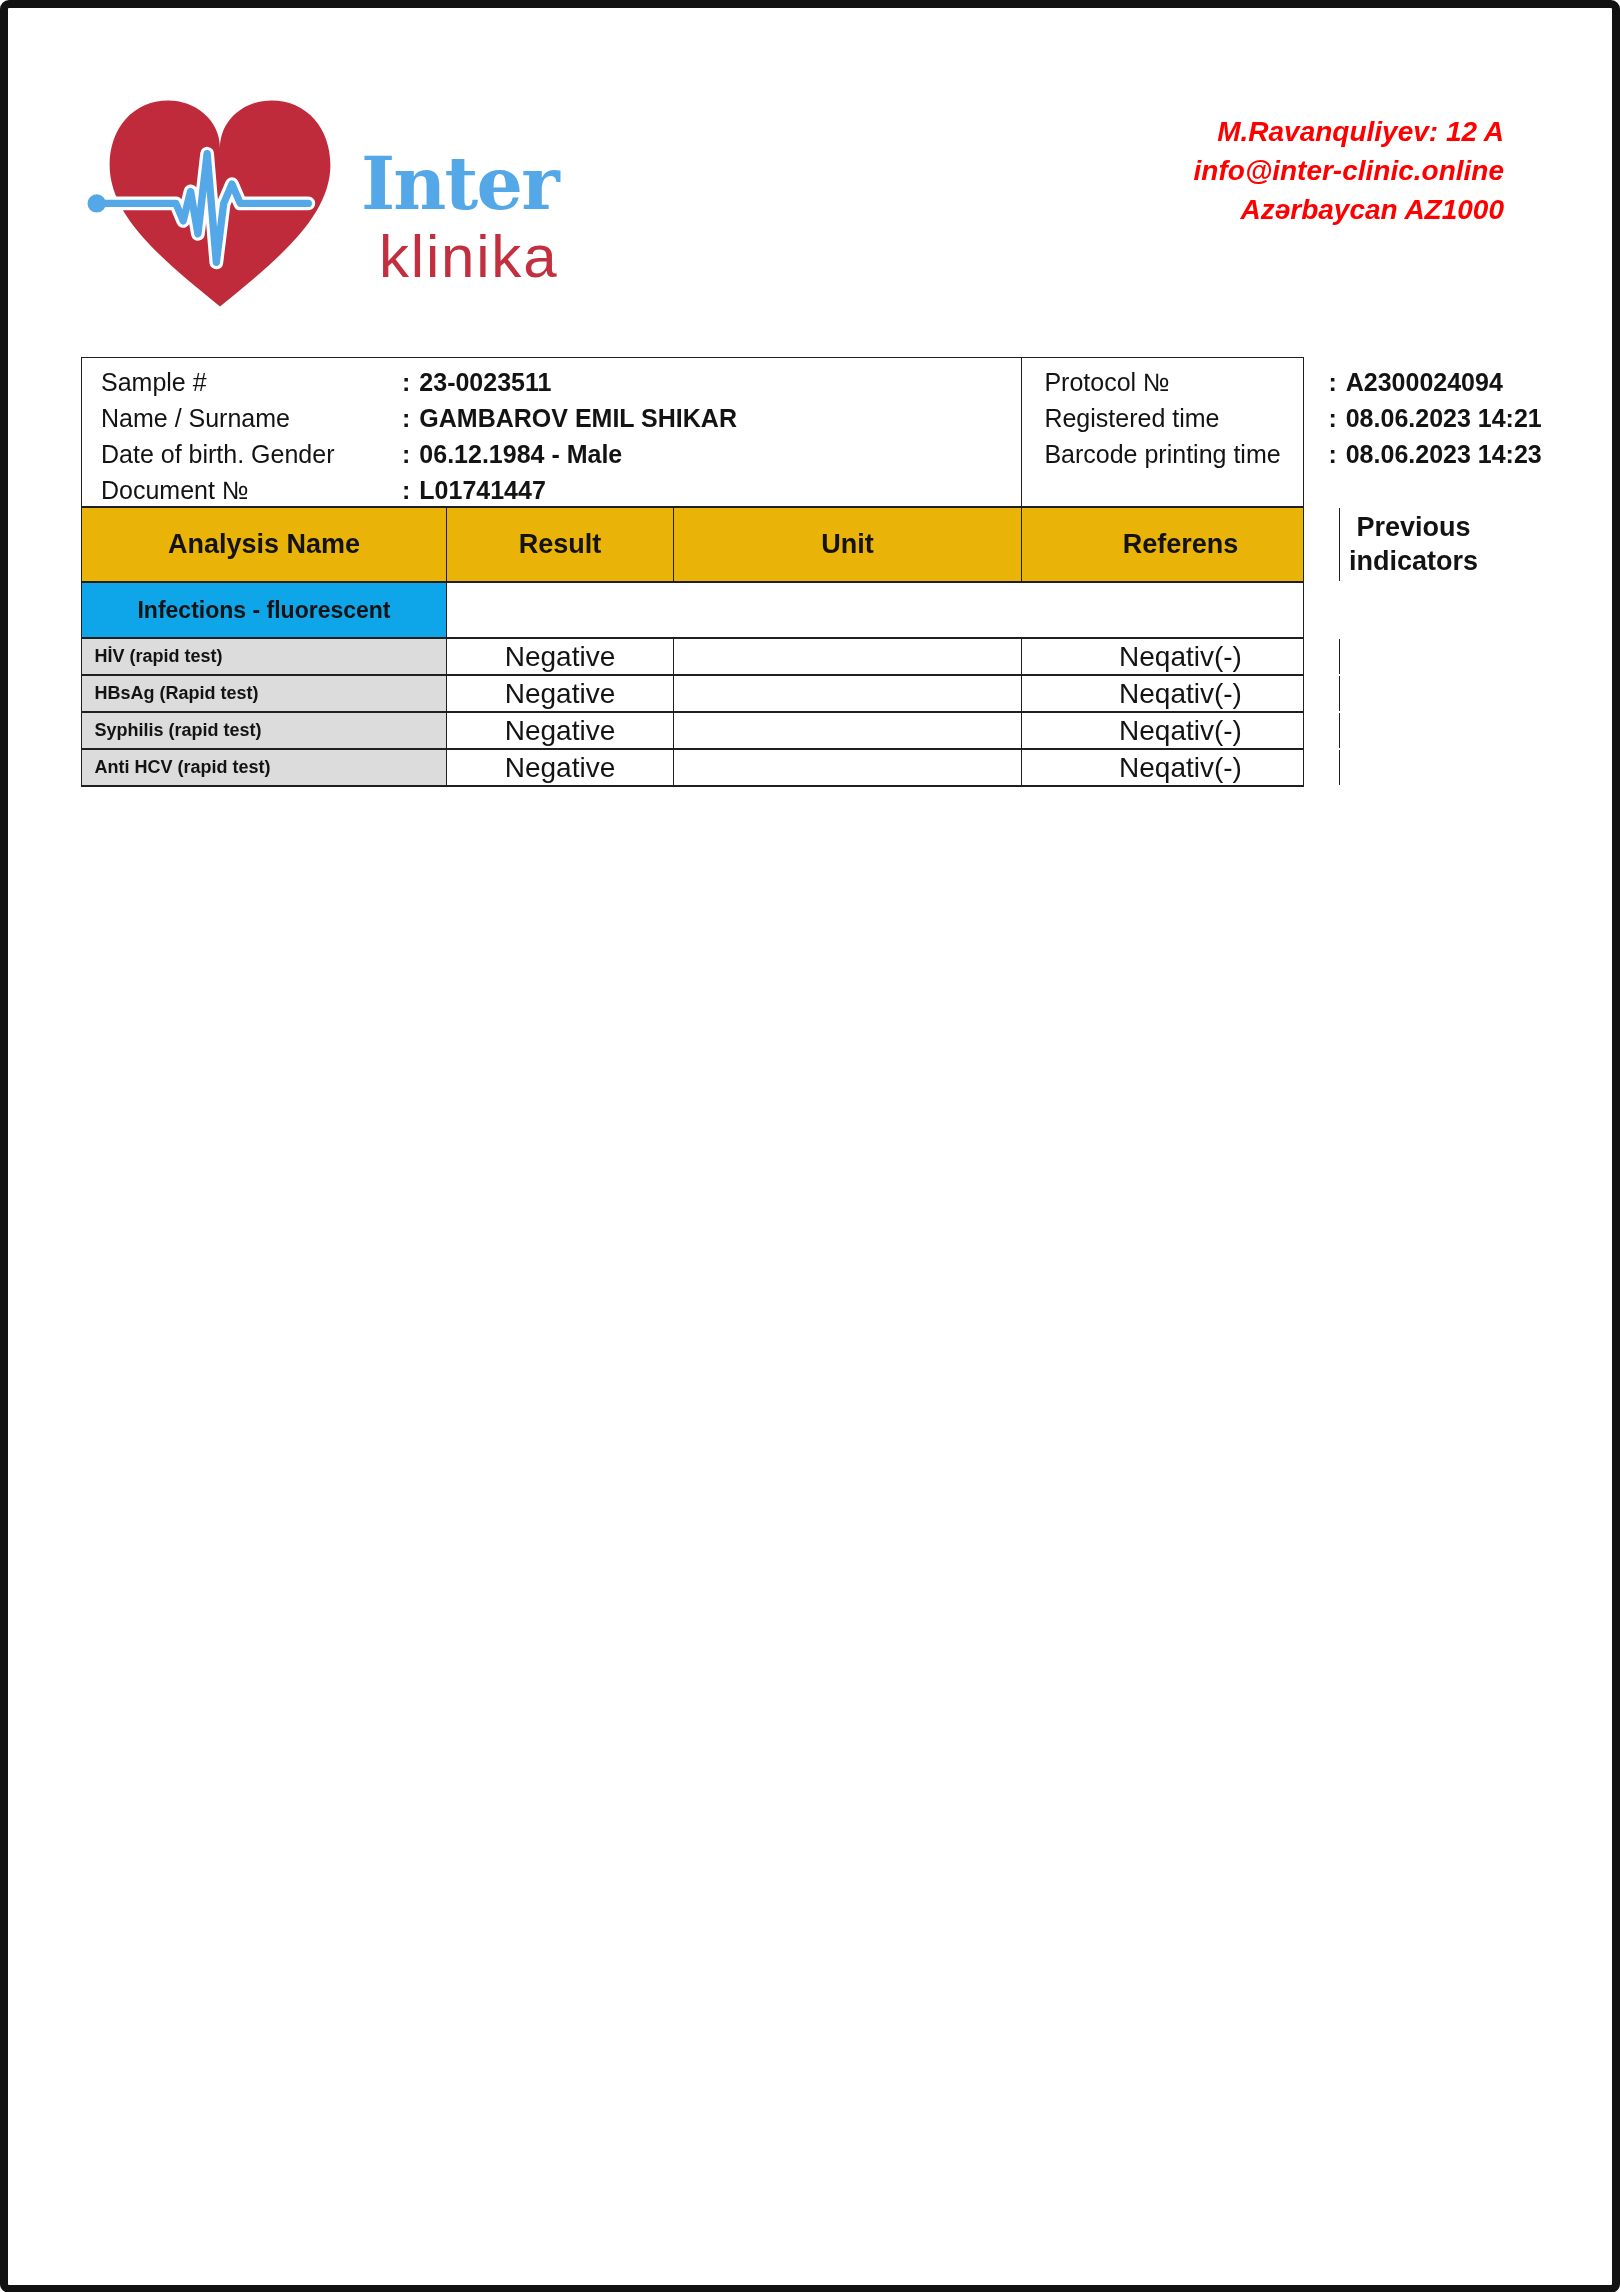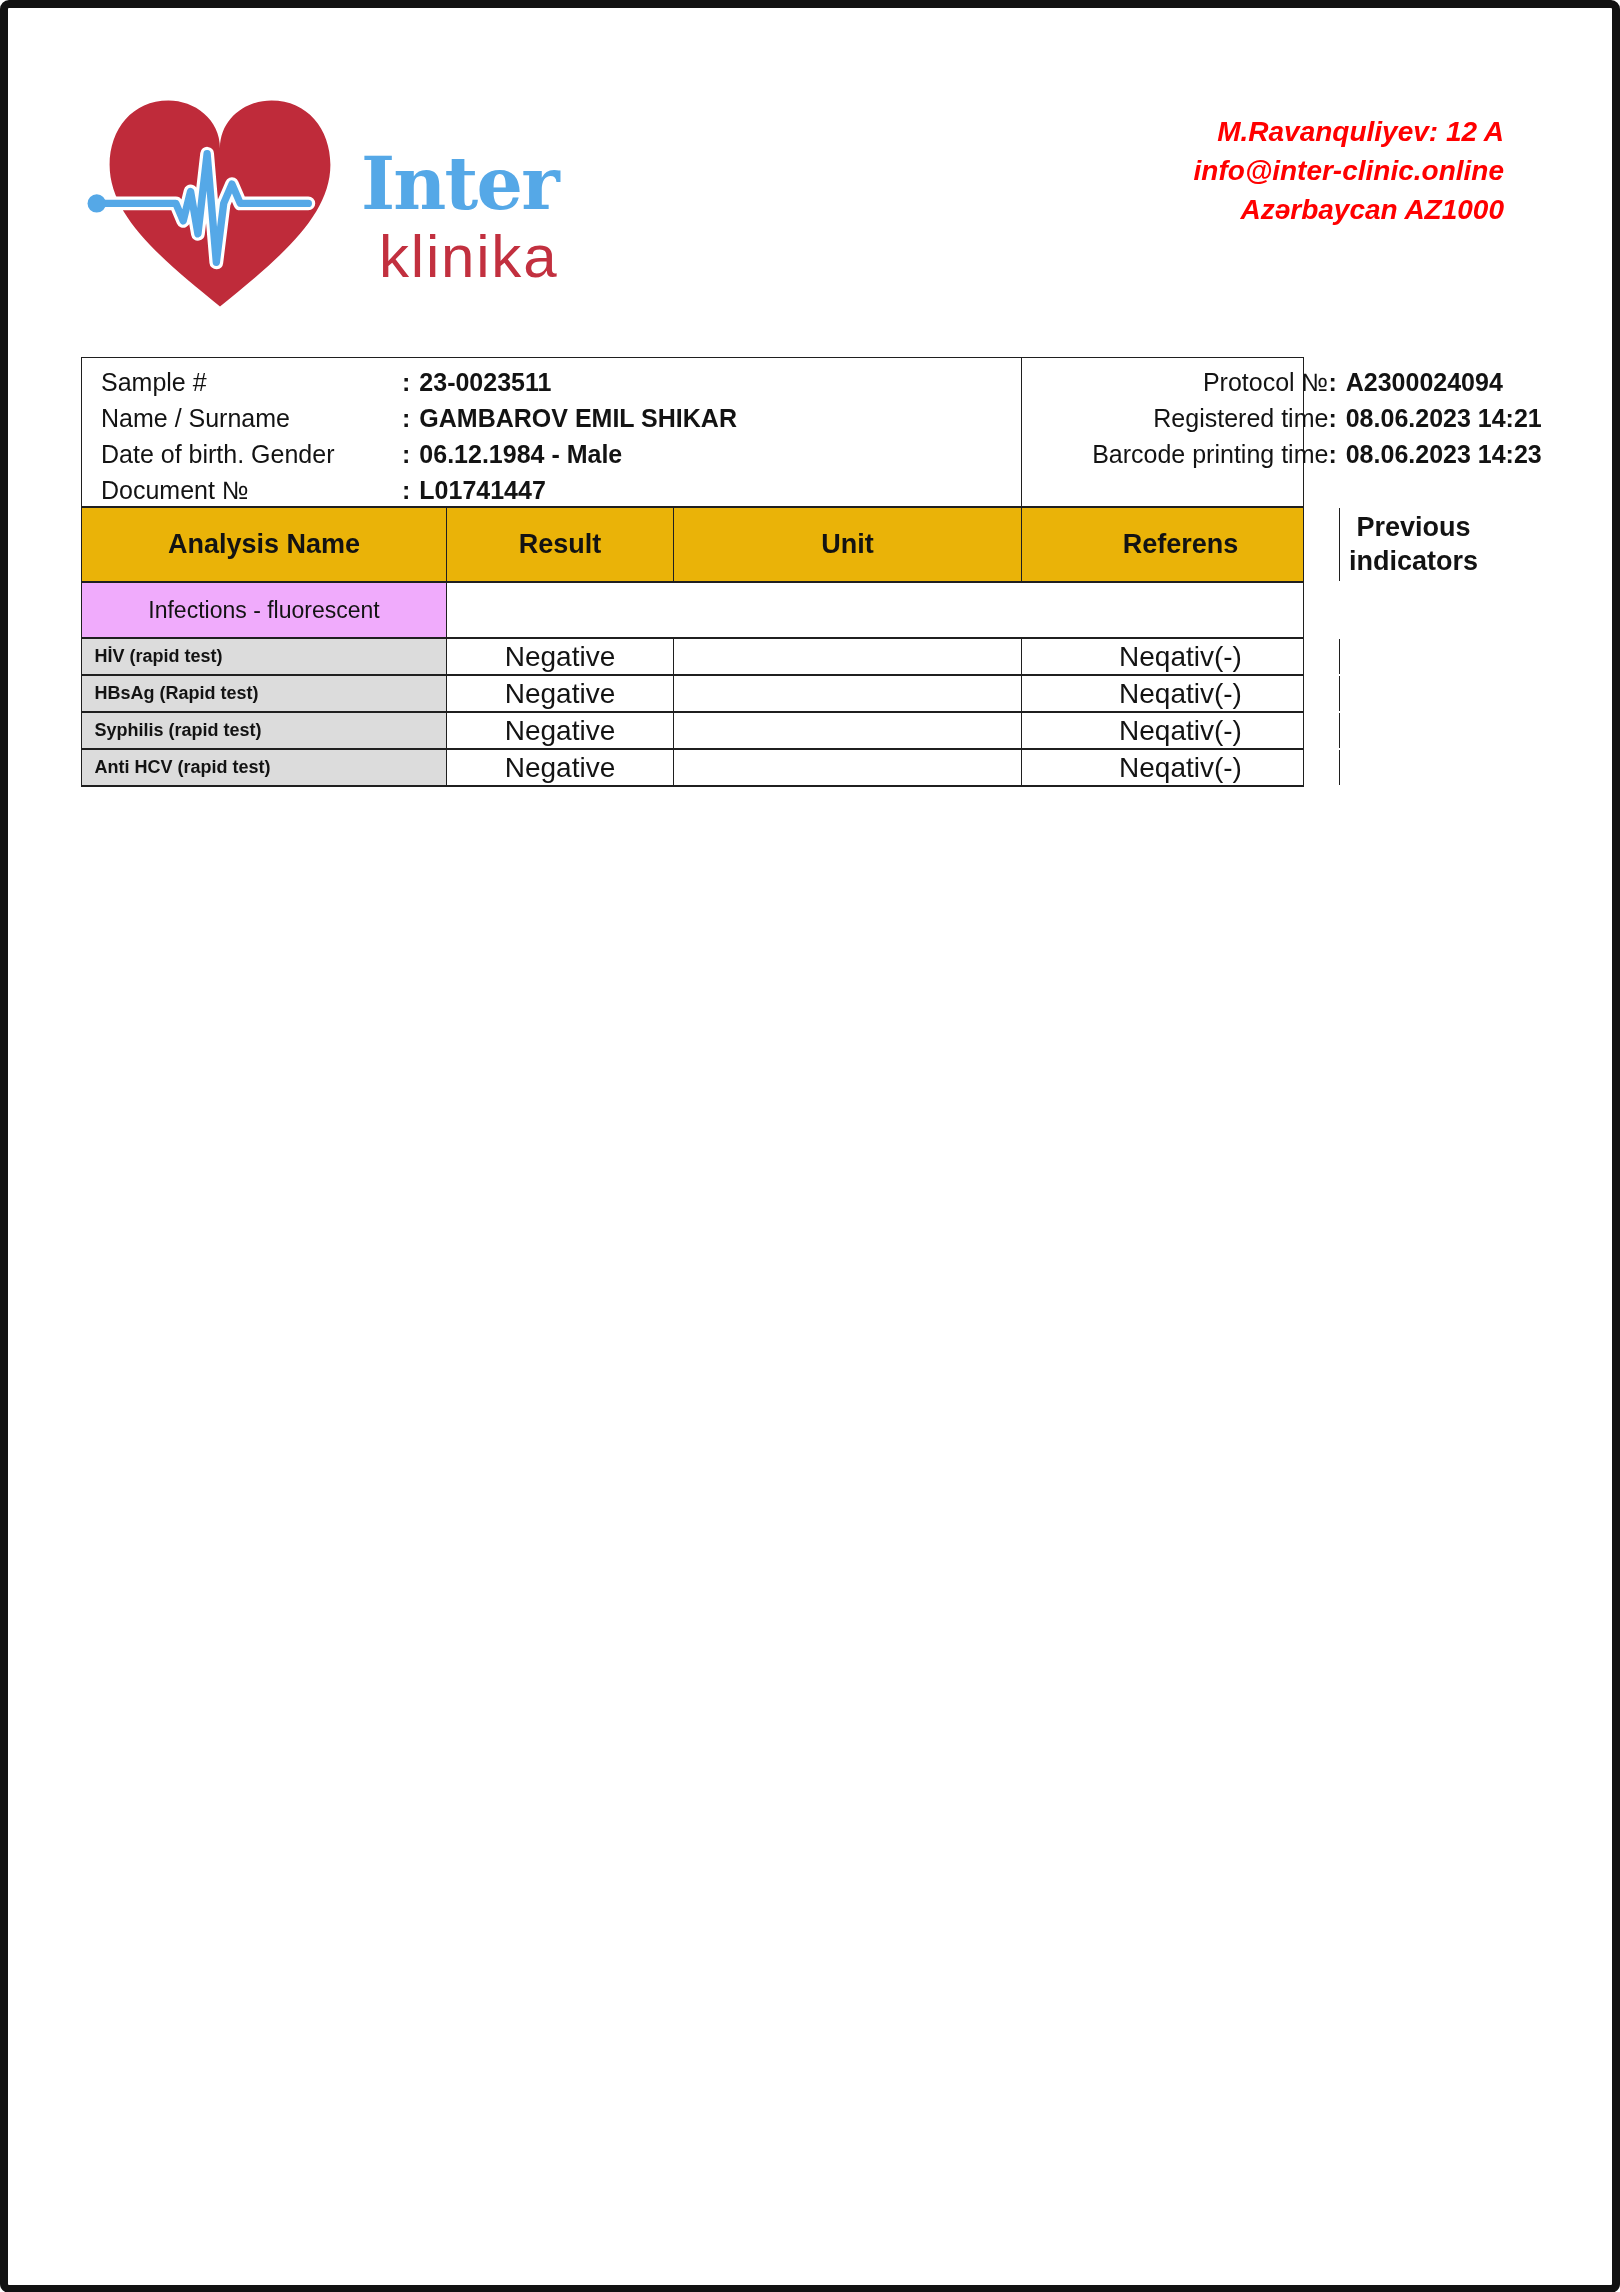--- a/index.html
+++ b/index.html
@@ -42,21 +42,21 @@
   .info-grid{
     display:grid;grid-template-columns:939px 1fr;
     border:1.8px solid #1f1f1f;border-bottom:none;
     box-sizing:border-box;width:100%;
     height:149px;
   }
   .info-cell{padding-top:6.3px;}
   .info-cell.right{border-left:1.8px solid #1f1f1f;}
   .info-line{display:flex;font-size:25px;line-height:36px;white-space:nowrap;}
   .info-cell.left  .info-line .lbl{width:301px;padding-left:19px;}
-  .info-cell.right .info-line .lbl{width:284px;padding-left:22.4px;text-align:right;}
+  .info-cell.right .info-line .lbl{width:284px;padding-left:22.4px;}
   .info-line .val{font-weight:bold;}
   .info-line .colon{margin-right:9px;}
 
   .thead{
     display:grid;grid-template-columns:364px 227px 348px 318px 1fr;
     box-sizing:border-box;width:100%;
     border:1.8px solid #1f1f1f;border-top-width:2.7px;border-bottom-width:2.7px;
     background:#eab308;height:77px;
   }
   .thead .hcell{
@@ -65,21 +65,21 @@
   }
   .thead .hcell + .hcell{border-left:1.8px solid #1f1f1f;}
 
   .section-row{
     display:grid;grid-template-columns:364px 1fr;
     box-sizing:border-box;width:100%;
     border-left:1.8px solid #1f1f1f;border-right:1.8px solid #1f1f1f;
     border-bottom:2.7px solid #1f1f1f;height:56px;
   }
   .section-cell{
-    background:#f0abfc;font-weight:normal;font-size:23px;
+    background:#0ea5e9;font-weight:bold;font-size:23px;
     display:flex;align-items:center;justify-content:center;text-align:center;
   }
   .section-filler{border-left:1.8px solid #1f1f1f;background:#fff;}
 
   .data-row{
     display:grid;grid-template-columns:364px 227px 348px 318px 1fr;
     box-sizing:border-box;width:100%;
     border-left:1.8px solid #1f1f1f;border-right:1.8px solid #1f1f1f;
     border-bottom:2.7px solid #1f1f1f;height:37px;
   }

